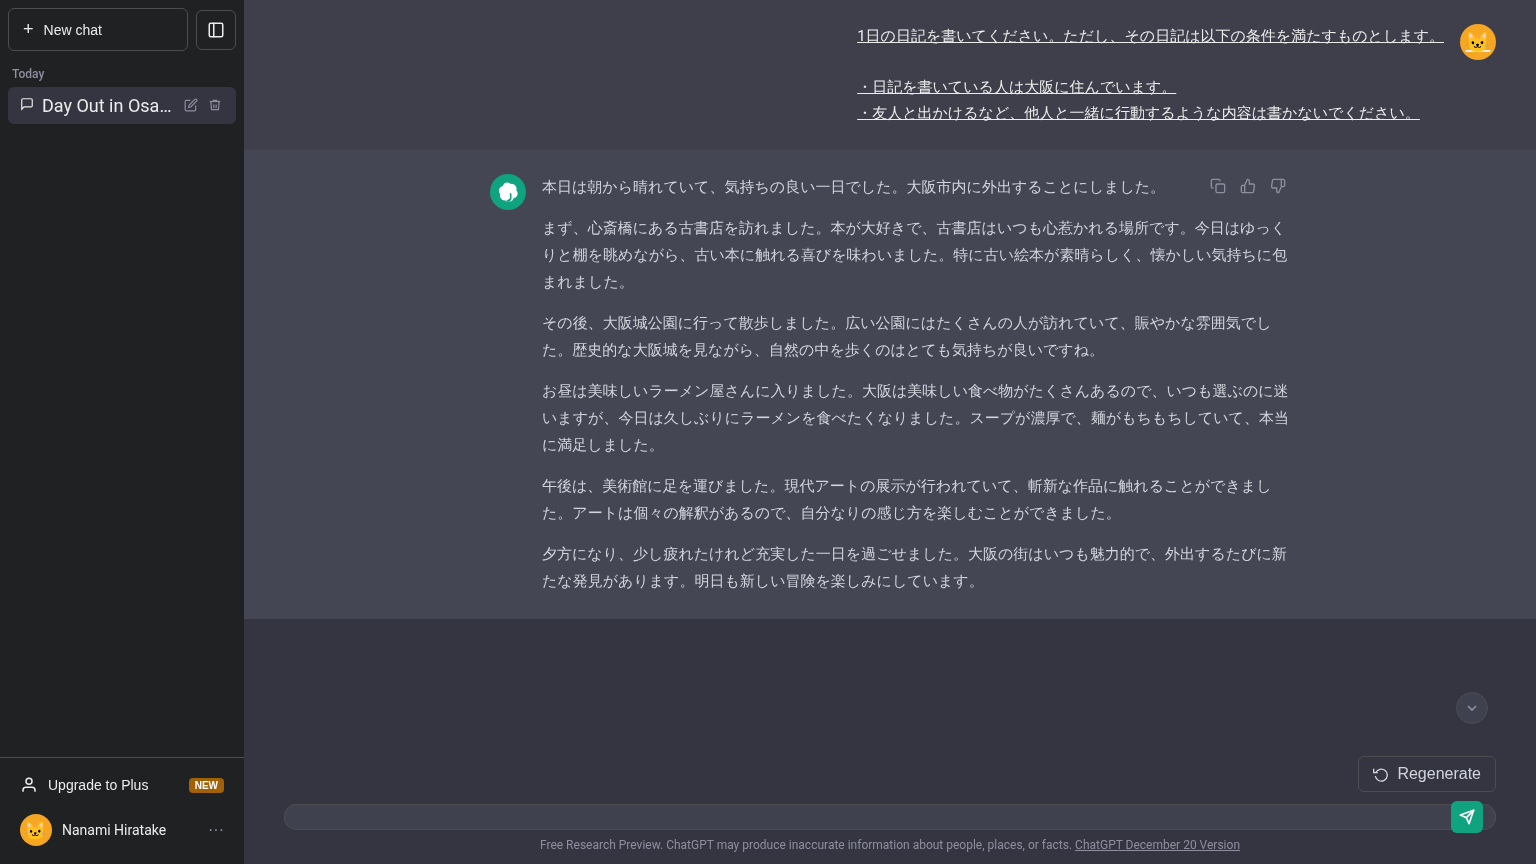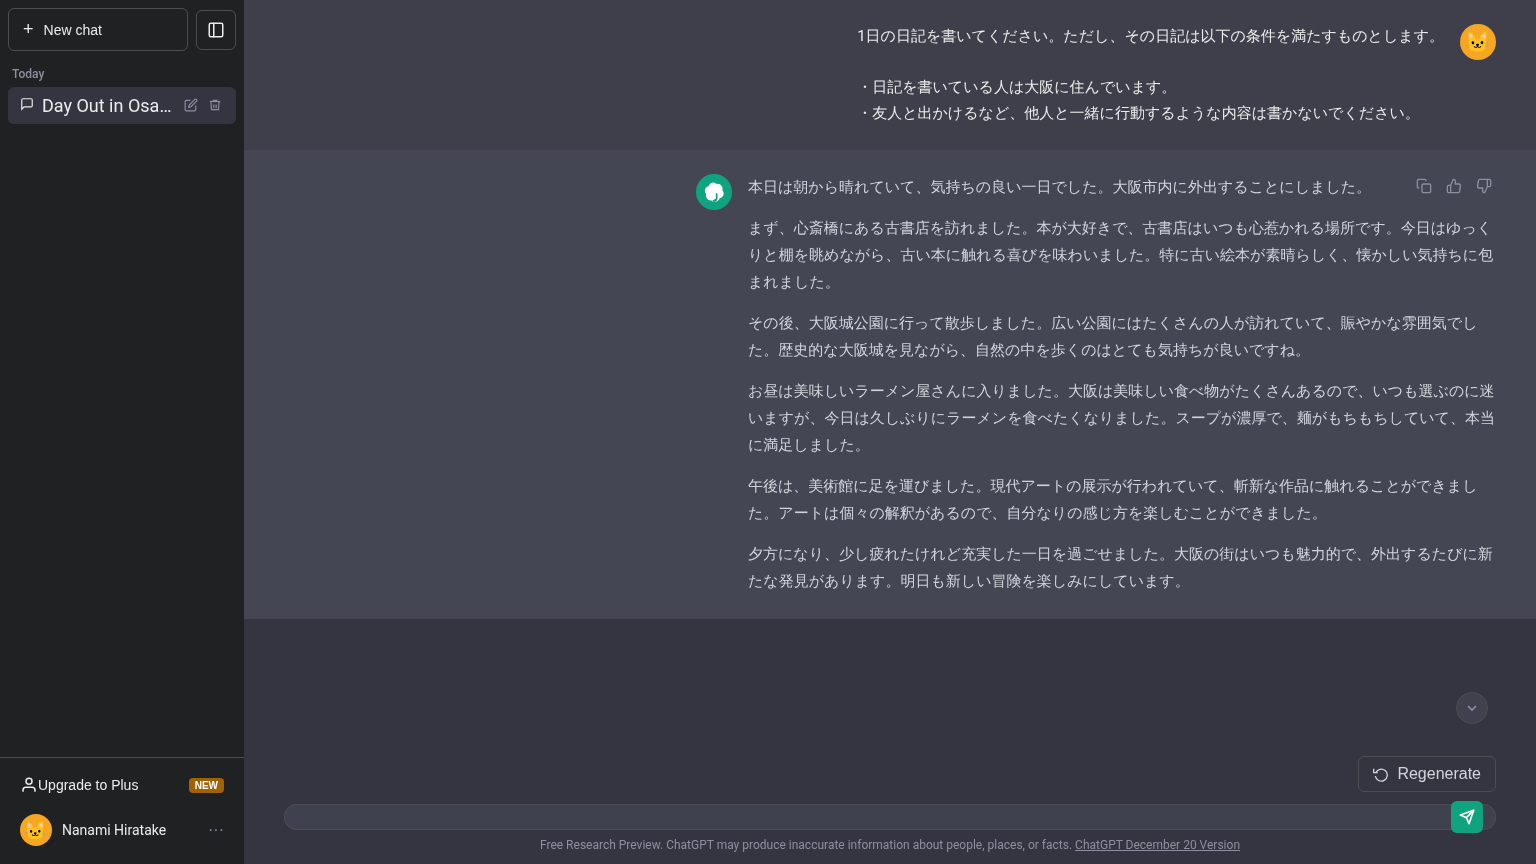--- a/index.html
+++ b/index.html
@@ -111,20 +111,21 @@
 
     .sidebar-bottom {
       margin-top: auto;
       border-top: 1px solid #4d4d4f;
       padding: 8px;
     }
 
     .upgrade-btn {
       display: flex;
       align-items: center;
+      gap: 10px;
       padding: 10px 12px;
       border-radius: 6px;
       cursor: pointer;
       font-size: 14px;
       color: #ececec;
       background: transparent;
       border: none;
       width: 100%;
       text-align: left;
     }
@@ -200,20 +201,21 @@
       padding: 24px 40px;
       display: flex;
       justify-content: flex-end;
     }
 
     .message-user-inner {
       max-width: 700px;
       display: flex;
       gap: 16px;
       align-items: flex-start;
+      text-decoration: underline;
     }
 
     .user-msg-bubble {
       background: transparent;
       font-size: 15px;
       line-height: 1.7;
       color: #ececec;
     }
 
     .user-msg-avatar {
@@ -227,21 +229,21 @@
       justify-content: center;
       font-size: 20px;
       overflow: hidden;
     }
 
     
     .message-assistant {
       background: #444654;
       padding: 24px 40px;
       display: flex;
-      justify-content: flex-end;
+      justify-content: center;
     }
 
     .message-assistant-inner {
       max-width: 800px;
       width: 100%;
       display: flex;
       gap: 16px;
       align-items: flex-start;
       position: relative;
     }

